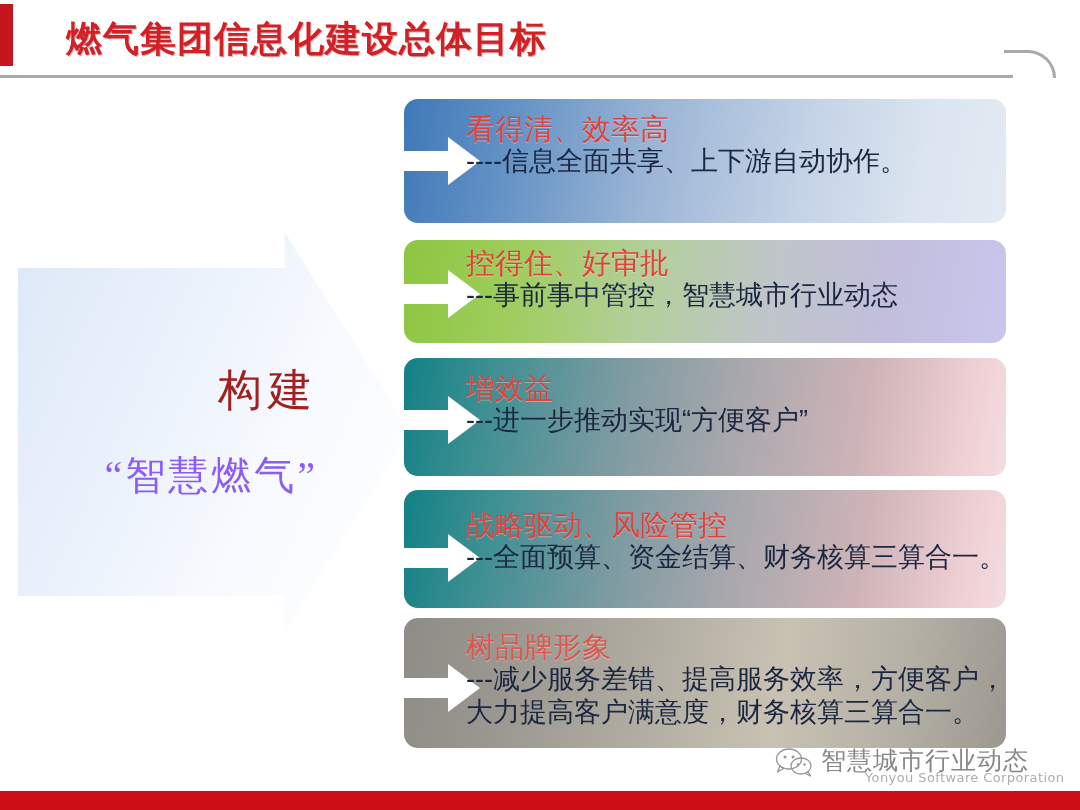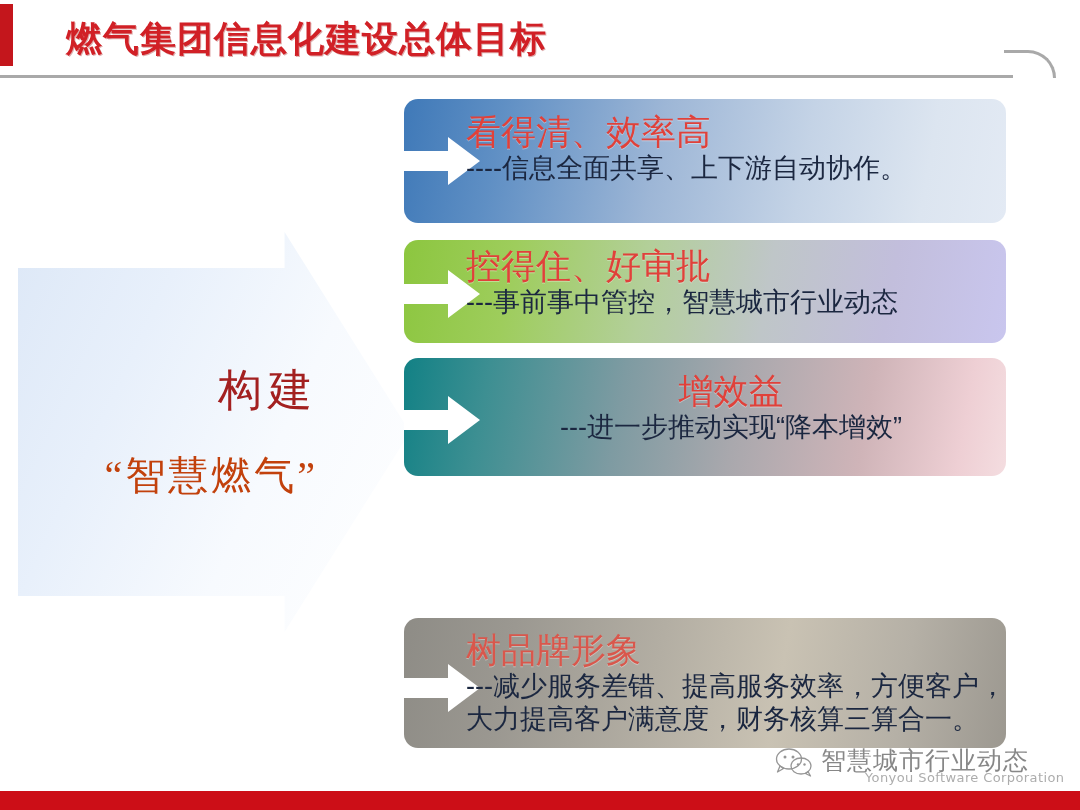--- a/index.html
+++ b/index.html
@@ -97,21 +97,21 @@
 
   .left-arrow-line1 {
     font-size: 44px;
     color: #a32020;
     letter-spacing: 6px;
     font-family: "Liberation Serif", "DejaVu Serif", serif;
   }
 
   .left-arrow-line2 {
     font-size: 40px;
-    color: #c2410c;
+    color: #8b5cf6;
     letter-spacing: 3px;
     font-family: "Liberation Serif", "DejaVu Serif", serif;
   }
 
   
   .goal {
     position: absolute;
     left: 404px;
     width: 602px;
     border-radius: 14px;
@@ -127,40 +127,40 @@
 
   .goal-arrow svg { display: block; width: 78px; height: 52px; }
 
   .goal-body {
     position: absolute;
     left: 62px;
     right: 10px;
   }
 
   .goal-heading {
-    font-size: 35px;
+    font-size: 29px;
     color: #e0413a;
     line-height: 1.12;
     white-space: nowrap;
     font-family: "Liberation Serif", "DejaVu Serif", serif;
     text-shadow: 0 1px 0 rgba(255,255,255,0.35);
   }
 
   .goal-sub {
     font-size: 27px;
     color: #1b2740;
     line-height: 1.22;
     font-family: Liberation Sans, sans-serif;
     white-space: nowrap;
   }
 
   
   #goal-0 { top: 99px;  height: 124px; }
   #goal-1 { top: 240px; height: 103px; }
-  #goal-2 { top: 358px; height: 118px; text-align: center; }
+  #goal-2 { top: 358px; height: 118px; }
   #goal-3 { top: 490px; height: 118px; }
   #goal-4 { top: 618px; height: 130px; }
 
   #goal-0 .goal-arrow { top: 36px; }
   #goal-1 .goal-arrow { top: 28px; }
   #goal-2 .goal-arrow { top: 36px; }
   #goal-3 .goal-arrow { top: 42px; }
   #goal-4 .goal-arrow { top: 44px; }
 
   #goal-0 .goal-body { top: 14px; }
@@ -272,24 +272,35 @@
   </div>
 
   <div class="goal" id="goal-2">
     <div class="goal-arrow">
       <svg viewBox="0 0 78 52" xmlns="http://www.w3.org/2000/svg" aria-hidden="true">
         <polygon points="0,16 46,16 46,2 78,26 46,50 46,36 0,36" fill="#ffffff"></polygon>
       </svg>
     </div>
     <div class="goal-body">
       <div class="goal-heading">增效益</div>
-      <div class="goal-sub">---进一步推动实现“降本增效”</div>
-    </div>
-  </div>
-
+      <div class="goal-sub">---进一步推动实现“方便客户”</div>
+    </div>
+  </div>
+
+  <div class="goal" id="goal-3">
+    <div class="goal-arrow">
+      <svg viewBox="0 0 78 52" xmlns="http://www.w3.org/2000/svg" aria-hidden="true">
+        <polygon points="0,16 46,16 46,2 78,26 46,50 46,36 0,36" fill="#ffffff"></polygon>
+      </svg>
+    </div>
+    <div class="goal-body">
+      <div class="goal-heading">战略驱动、风险管控</div>
+      <div class="goal-sub">---全面预算、资金结算、财务核算三算合一。</div>
+    </div>
+  </div>
 
   <div class="goal" id="goal-4">
     <div class="goal-arrow">
       <svg viewBox="0 0 78 52" xmlns="http://www.w3.org/2000/svg" aria-hidden="true">
         <polygon points="0,16 46,16 46,2 78,26 46,50 46,36 0,36" fill="#ffffff"></polygon>
       </svg>
     </div>
     <div class="goal-body">
       <div class="goal-heading">树品牌形象</div>
       <div class="goal-sub">---减少服务差错、提高服务效率，方便客户，</div>

